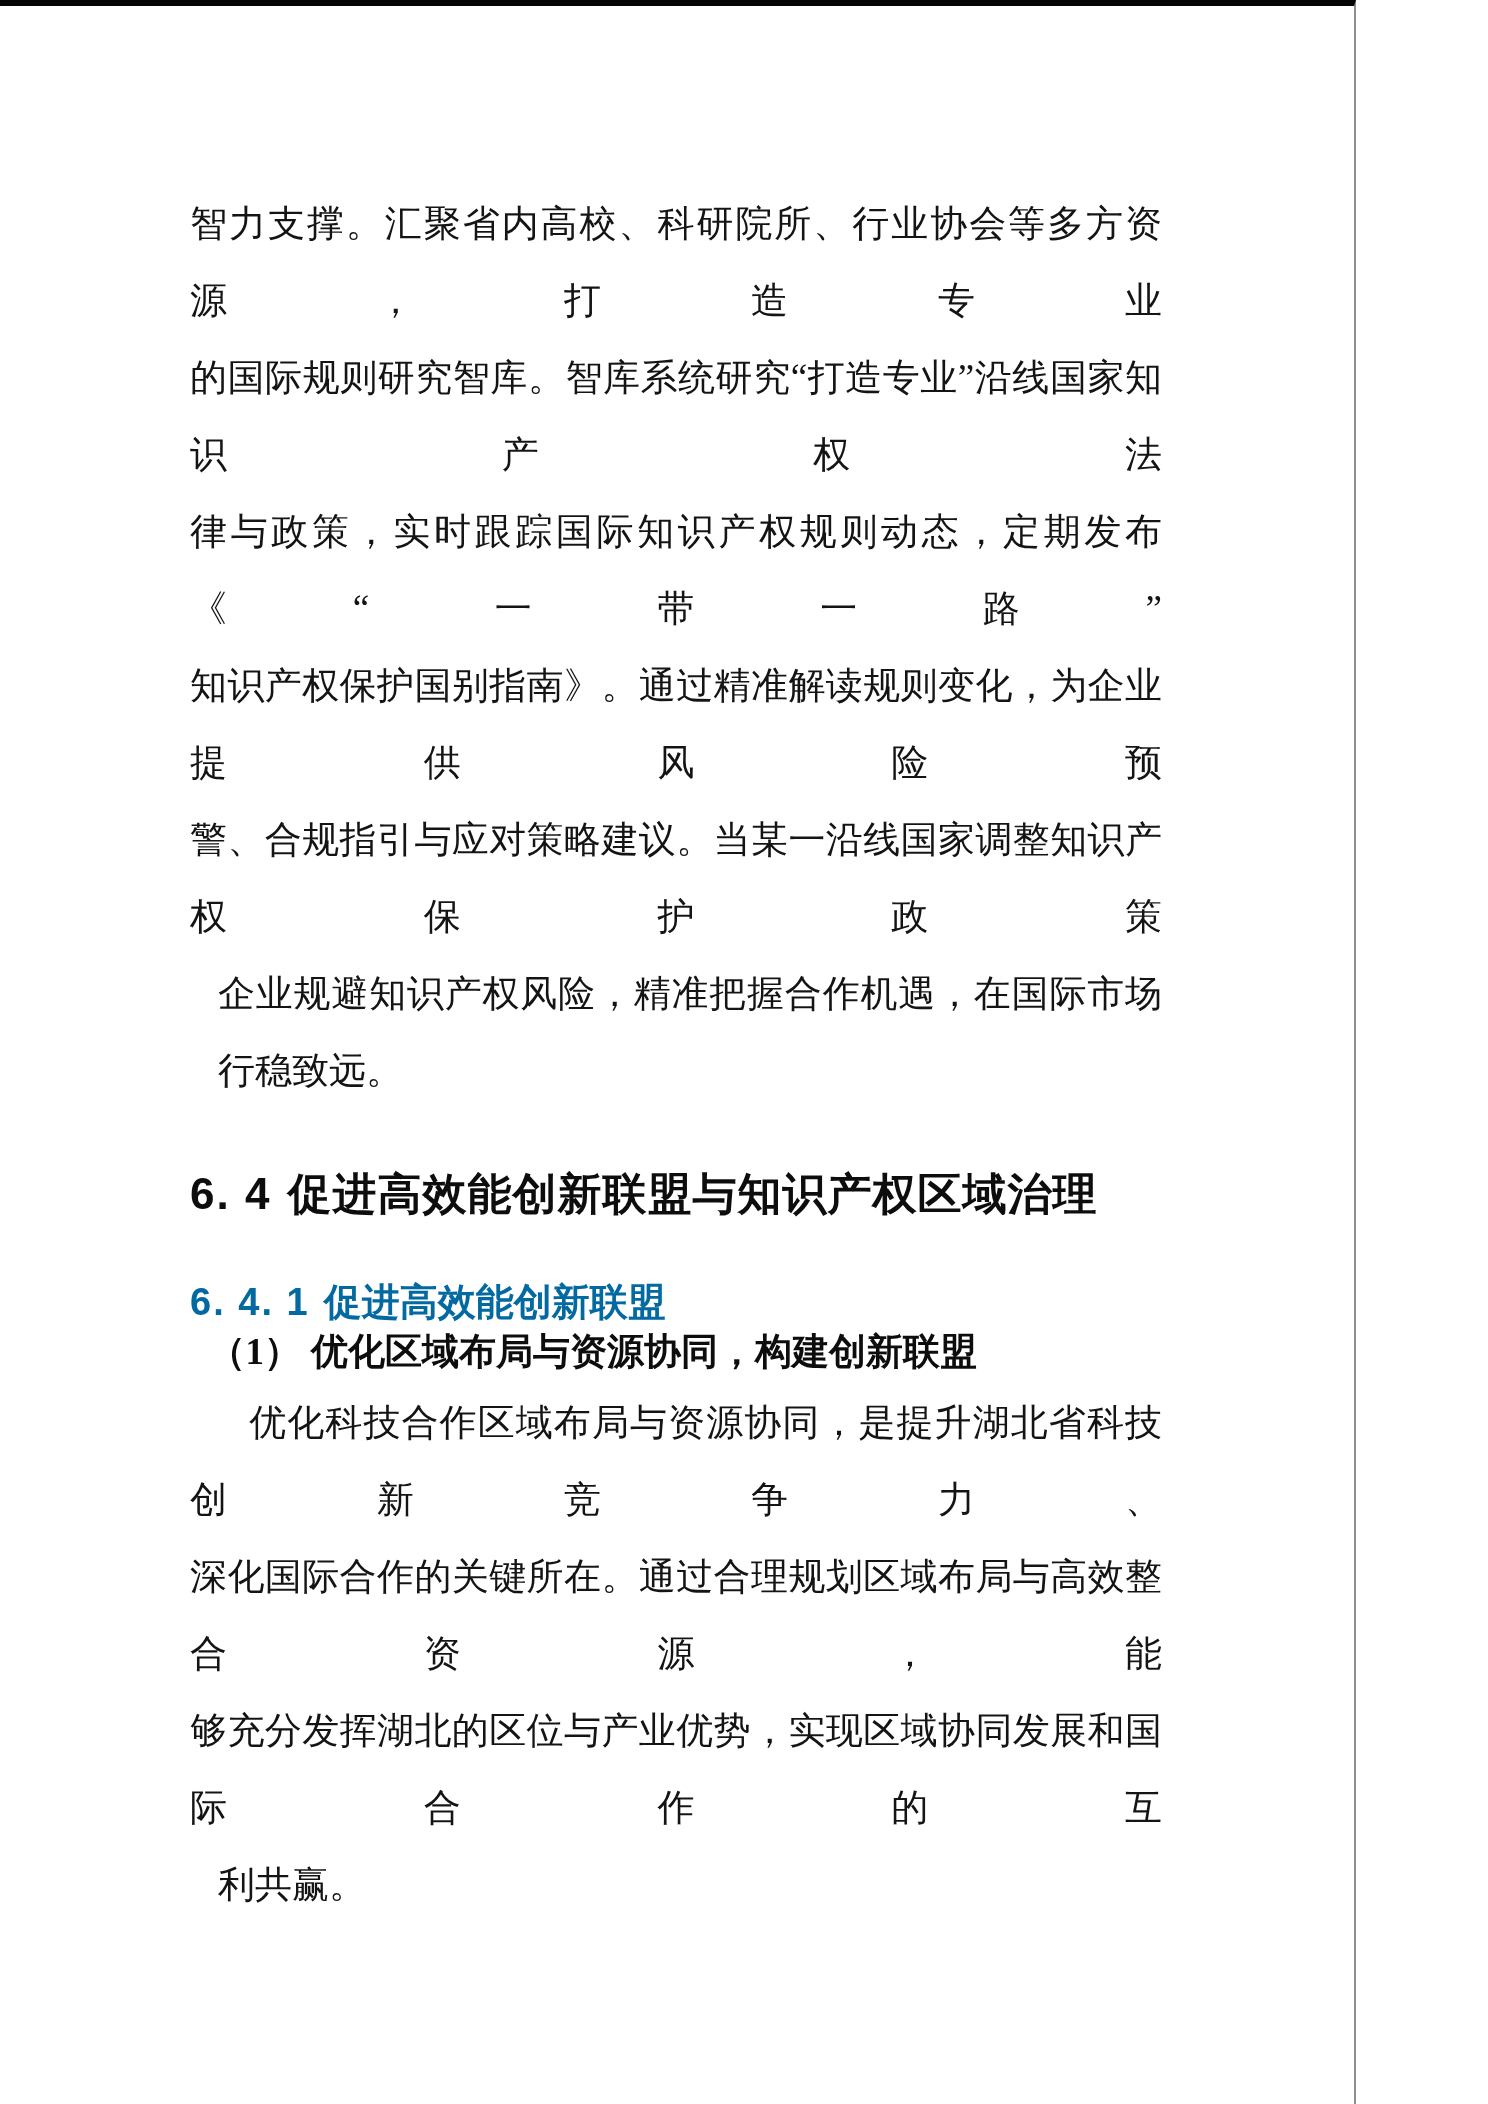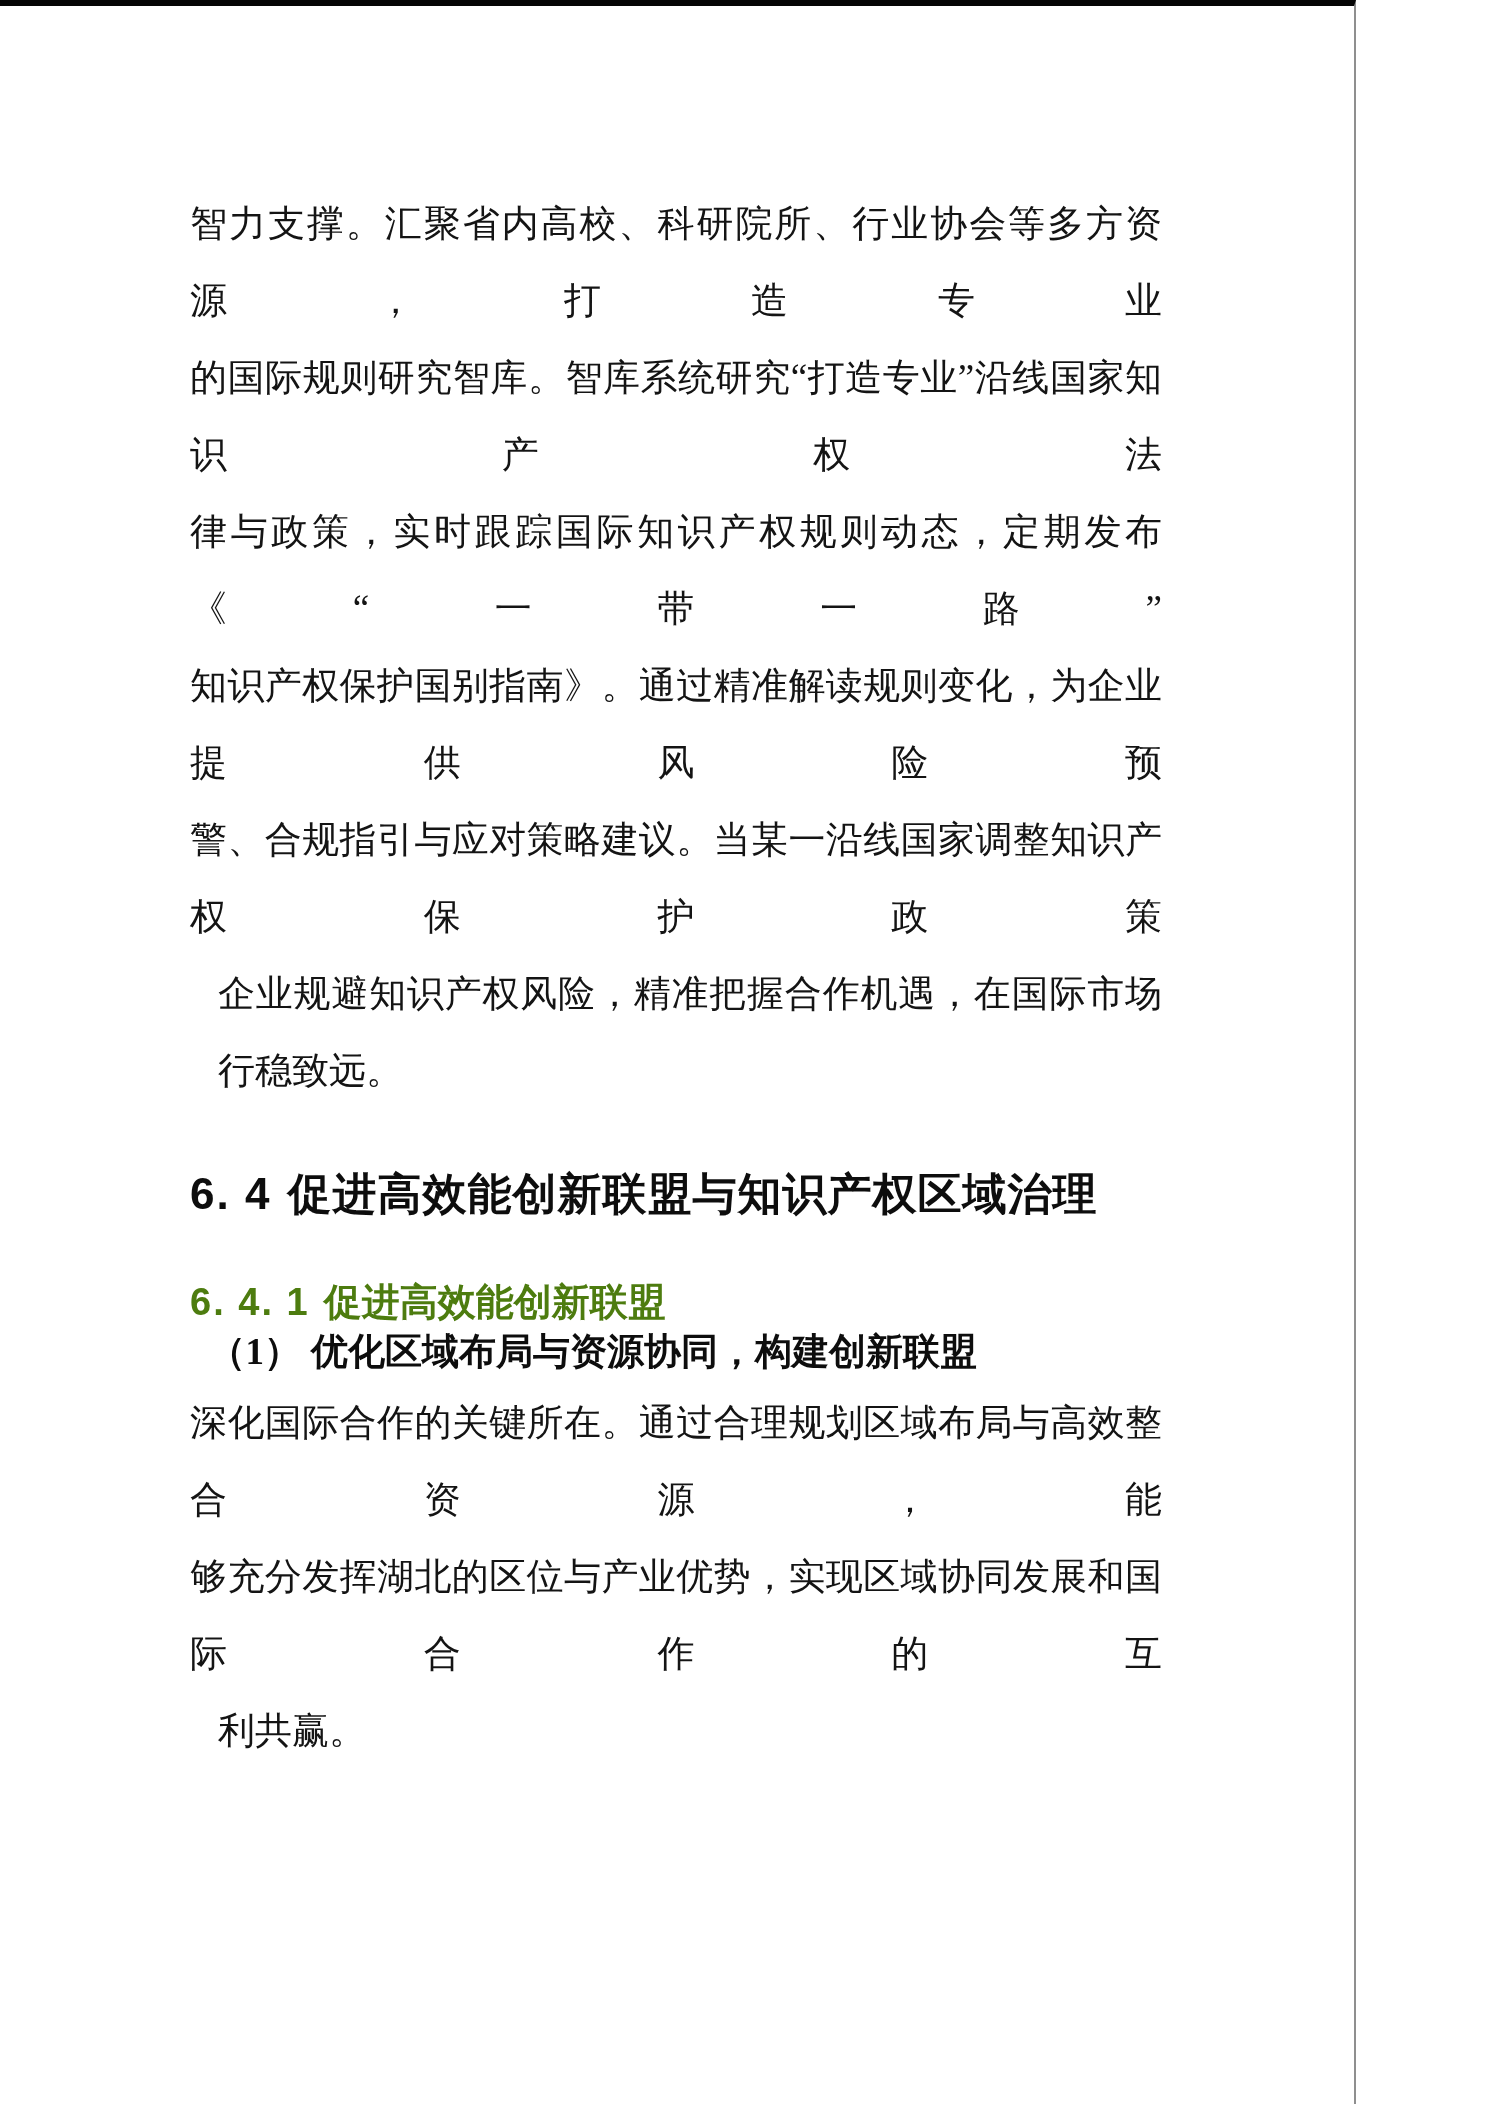--- a/index.html
+++ b/index.html
@@ -41,21 +41,21 @@
     color: #0d0d0d;
     letter-spacing: 1px;
   }
   .h1 .num { margin-right: 16px; letter-spacing: 2px; text-align: right; }
   .h2 {
     margin-top: 53px;
     font-family: "Liberation Sans", sans-serif;
     font-weight: bold;
     font-size: 38px;
     line-height: 50px;
-    color: #4d7c0f;
+    color: #0369a1;
   }
   .h2 .num { margin-right: 14px; letter-spacing: 2px; }
   .h3 {
     font-family: Liberation Serif, serif;
     font-weight: bold;
     font-size: 37px;
     line-height: 50px;
     color: #0d0d0d;
     text-indent: 0.5em;
   }
@@ -82,18 +82,19 @@
 
   <div class="h2">
     <span class="num">6. 4. 1</span><span>促进高效能创新联盟</span>
   </div>
 
   <div class="h3">
     <span class="num">（1）</span><span>优化区域布局与资源协同，构建创新联盟</span>
   </div>
 
   <div class="p2">
+    <div class="line indent">优化科技合作区域布局与资源协同，是提升湖北省科技创新竞争力、</div>
     <div class="line">深化国际合作的关键所在。通过合理规划区域布局与高效整合资源，能</div>
     <div class="line">够充分发挥湖北的区位与产业优势，实现区域协同发展和国际合作的互</div>
     <div class="line last">利共赢。</div>
   </div>
 
 </div>
 
 </body></html>

